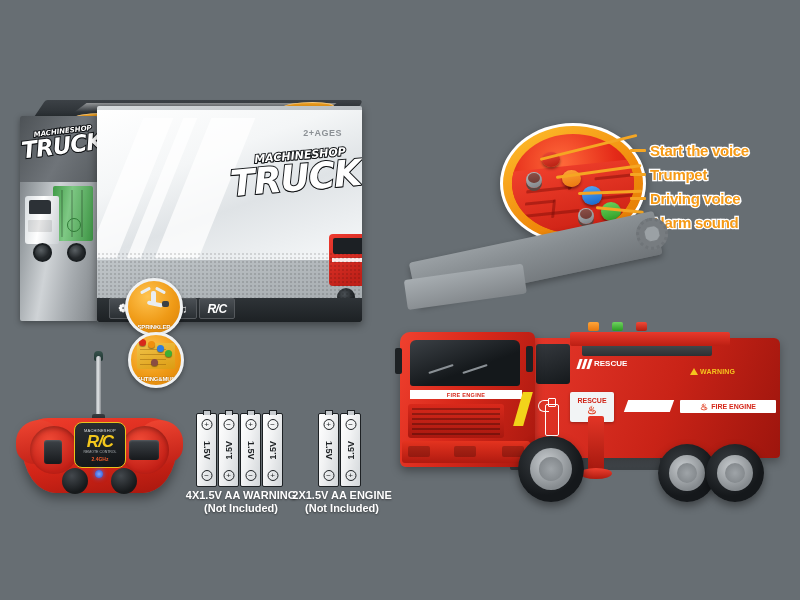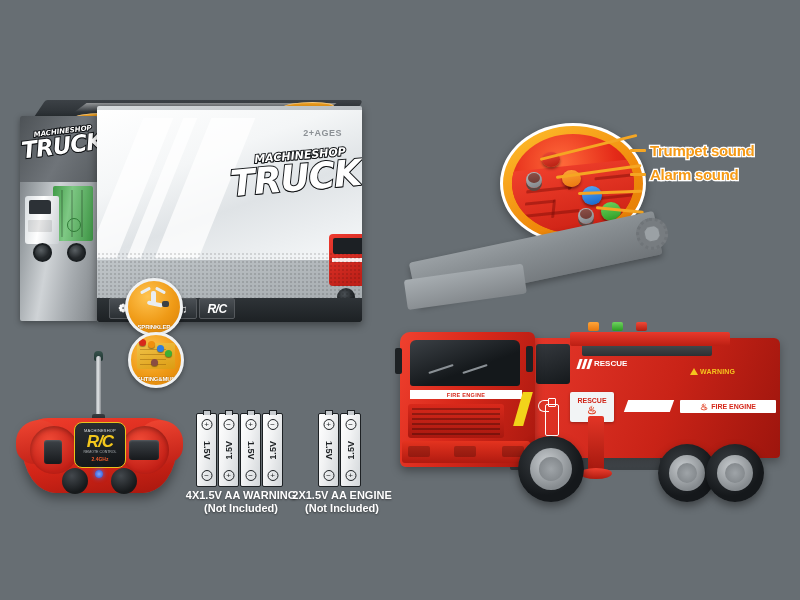--- a/index.html
+++ b/index.html
@@ -478,21 +478,29 @@
   </div>
 
   <div class="leader" id="ld1"></div>
   <div class="leader" id="ld2"></div>
   <div class="leader" id="ld3"></div>
   <div class="leader" id="ld4"></div>
 
   <div class="callouts">
     <div class="callout-row">
       <span class="callout-line"></span>
-      <span class="callout-text">Trumpet sound</span>
+      <span class="callout-text">Start the voice</span>
+    </div>
+    <div class="callout-row">
+      <span class="callout-line"></span>
+      <span class="callout-text">Trumpet</span>
+    </div>
+    <div class="callout-row">
+      <span class="callout-line"></span>
+      <span class="callout-text">Driving voice</span>
     </div>
     <div class="callout-row">
       <span class="callout-line"></span>
       <span class="callout-text">Alarm sound</span>
     </div>
   </div>
 
   <div class="abs" id="fire-truck">
 
     <div class="boom">

